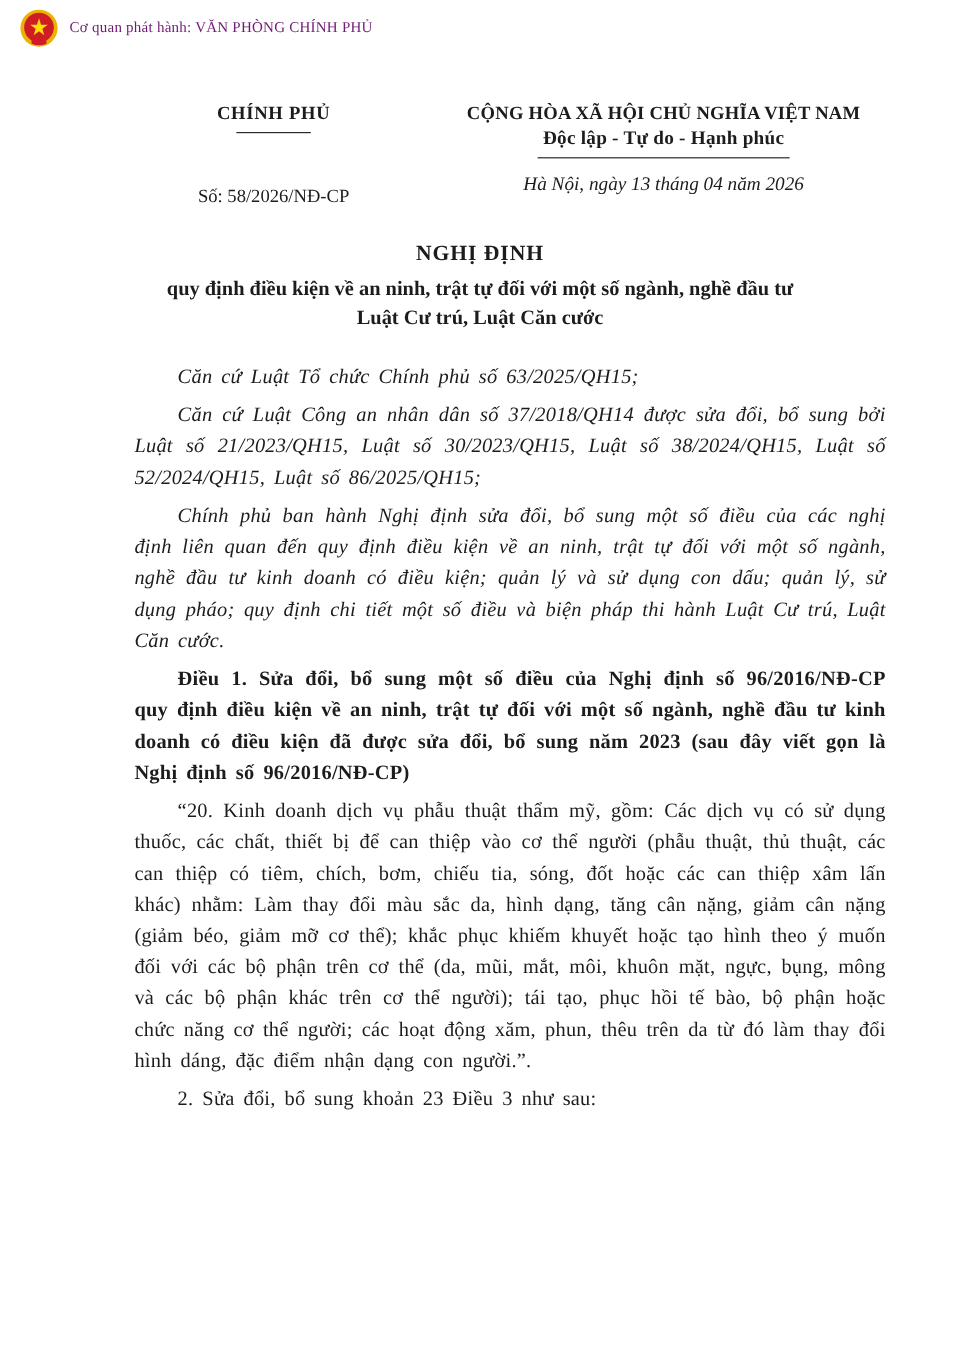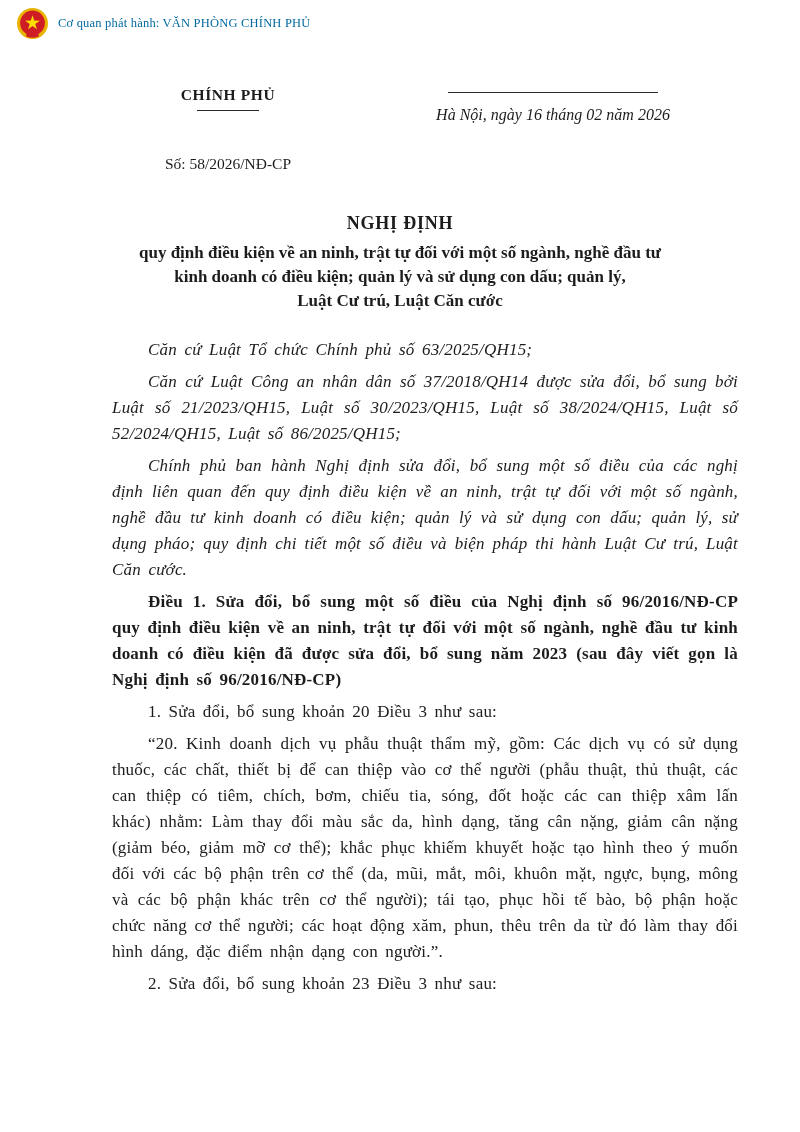--- a/index.html
+++ b/index.html
@@ -20,21 +20,21 @@
   .banner {
     display: flex;
     align-items: center;
     gap: 9px;
     padding: 5px 0 0 16px;
     height: 42px;
   }
   .emblem { width: 33px; height: 33px; flex: 0 0 auto; }
   .banner-text {
     font-size: 12.5px;
-    color: #0369a1;
+    color: #701a75;
     letter-spacing: 0.2px;
   }
 
   
   .header {
     display: flex;
     margin-top: 44px;
     padding: 0 50px 0 100px;
   }
   .header-left { width: 256px; text-align: center; }
@@ -42,21 +42,21 @@
   .org { font-weight: bold; font-size: 15.5px; letter-spacing: 0.6px; }
   .rule { border: 0; border-top: 1.6px solid #2a2a2a; }
   .rule-short { width: 62px; margin: 6px auto 0; }
   .rule-long  { width: 210px; margin: 6px auto 0; }
   .doc-number { margin-top: 44px; font-size: 15.5px; }
   .country { font-weight: bold; font-size: 15.5px; letter-spacing: 0.2px; }
   .motto { font-weight: bold; font-size: 16px; margin-top: 3px; letter-spacing: 0.2px; }
   .place-date { font-style: italic; font-size: 16px; margin-top: 13px; }
 
   
-  .doc-title { text-align: center; margin-top: 40px; }
+  .doc-title { text-align: center; margin-top: 28px; }
   .doc-type { font-weight: bold; font-size: 18px; letter-spacing: 0.8px; }
   .subject { font-weight: bold; font-size: 17px; line-height: 24px; margin-top: 7px; }
 
   
   .content {
     margin: 24px 62px 0 112px;
     font-size: 17px;
     line-height: 26px;
     text-align: justify;
     word-spacing: 3px;
@@ -81,37 +81,37 @@
     <span class="banner-text">Cơ quan phát hành: VĂN PHÒNG CHÍNH PHỦ</span>
   </div>
 
   <div class="header">
     <div class="header-left">
       <div class="org">CHÍNH PHỦ</div>
       <div class="rule rule-short"></div>
       <div class="doc-number">Số: 58/2026/NĐ-CP</div>
     </div>
     <div class="header-right">
+      <div class="country">CỘNG HÒA XÃ HỘI CHỦ NGHĨA VIỆT NAM</div>
+      <div class="motto">Độc lập - Tự do - Hạnh phúc</div>
       <div class="rule rule-long"></div>
-      <div class="place-date">Hà Nội, ngày 16 tháng 02 năm 2026</div>
+      <div class="place-date">Hà Nội, ngày 13 tháng 04 năm 2026</div>
     </div>
   </div>
 
   <div class="doc-title">
     <div class="doc-type">NGHỊ ĐỊNH</div>
     <div class="subject">
       <div>quy định điều kiện về an ninh, trật tự đối với một số ngành, nghề đầu tư</div>
-      <div>kinh doanh có điều kiện; quản lý và sử dụng con dấu; quản lý,</div>
       <div>Luật Cư trú, Luật Căn cước</div>
     </div>
   </div>
 
   <div class="content">
     <p class="it">Căn cứ Luật Tổ chức Chính phủ số 63/2025/QH15;</p>
     <p class="it">Căn cứ Luật Công an nhân dân số 37/2018/QH14 được sửa đổi, bổ sung bởi Luật số 21/2023/QH15, Luật số 30/2023/QH15, Luật số 38/2024/QH15, Luật số 52/2024/QH15, Luật số 86/2025/QH15;</p>
     <p class="it">Chính phủ ban hành Nghị định sửa đổi, bổ sung một số điều của các nghị định liên quan đến quy định điều kiện về an ninh, trật tự đối với một số ngành, nghề đầu tư kinh doanh có điều kiện; quản lý và sử dụng con dấu; quản lý, sử dụng pháo; quy định chi tiết một số điều và biện pháp thi hành Luật Cư trú, Luật Căn cước.</p>
     <p class="bd">Điều 1. Sửa đổi, bổ sung một số điều của Nghị định số 96/2016/NĐ-CP quy định điều kiện về an ninh, trật tự đối với một số ngành, nghề đầu tư kinh doanh có điều kiện đã được sửa đổi, bổ sung năm 2023 (sau đây viết gọn là Nghị định số 96/2016/NĐ-CP)</p>
-    <p>1. Sửa đổi, bổ sung khoản 20 Điều 3 như sau:</p>
     <p>“20. Kinh doanh dịch vụ phẫu thuật thẩm mỹ, gồm: Các dịch vụ có sử dụng thuốc, các chất, thiết bị để can thiệp vào cơ thể người (phẫu thuật, thủ thuật, các can thiệp có tiêm, chích, bơm, chiếu tia, sóng, đốt hoặc các can thiệp xâm lấn khác) nhằm: Làm thay đổi màu sắc da, hình dạng, tăng cân nặng, giảm cân nặng (giảm béo, giảm mỡ cơ thể); khắc phục khiếm khuyết hoặc tạo hình theo ý muốn đối với các bộ phận trên cơ thể (da, mũi, mắt, môi, khuôn mặt, ngực, bụng, mông và các bộ phận khác trên cơ thể người); tái tạo, phục hồi tế bào, bộ phận hoặc chức năng cơ thể người; các hoạt động xăm, phun, thêu trên da từ đó làm thay đổi hình dáng, đặc điểm nhận dạng con người.”.</p>
     <p>2. Sửa đổi, bổ sung khoản 23 Điều 3 như sau:</p>
   </div>
 
 </div>
 
 </body></html>

